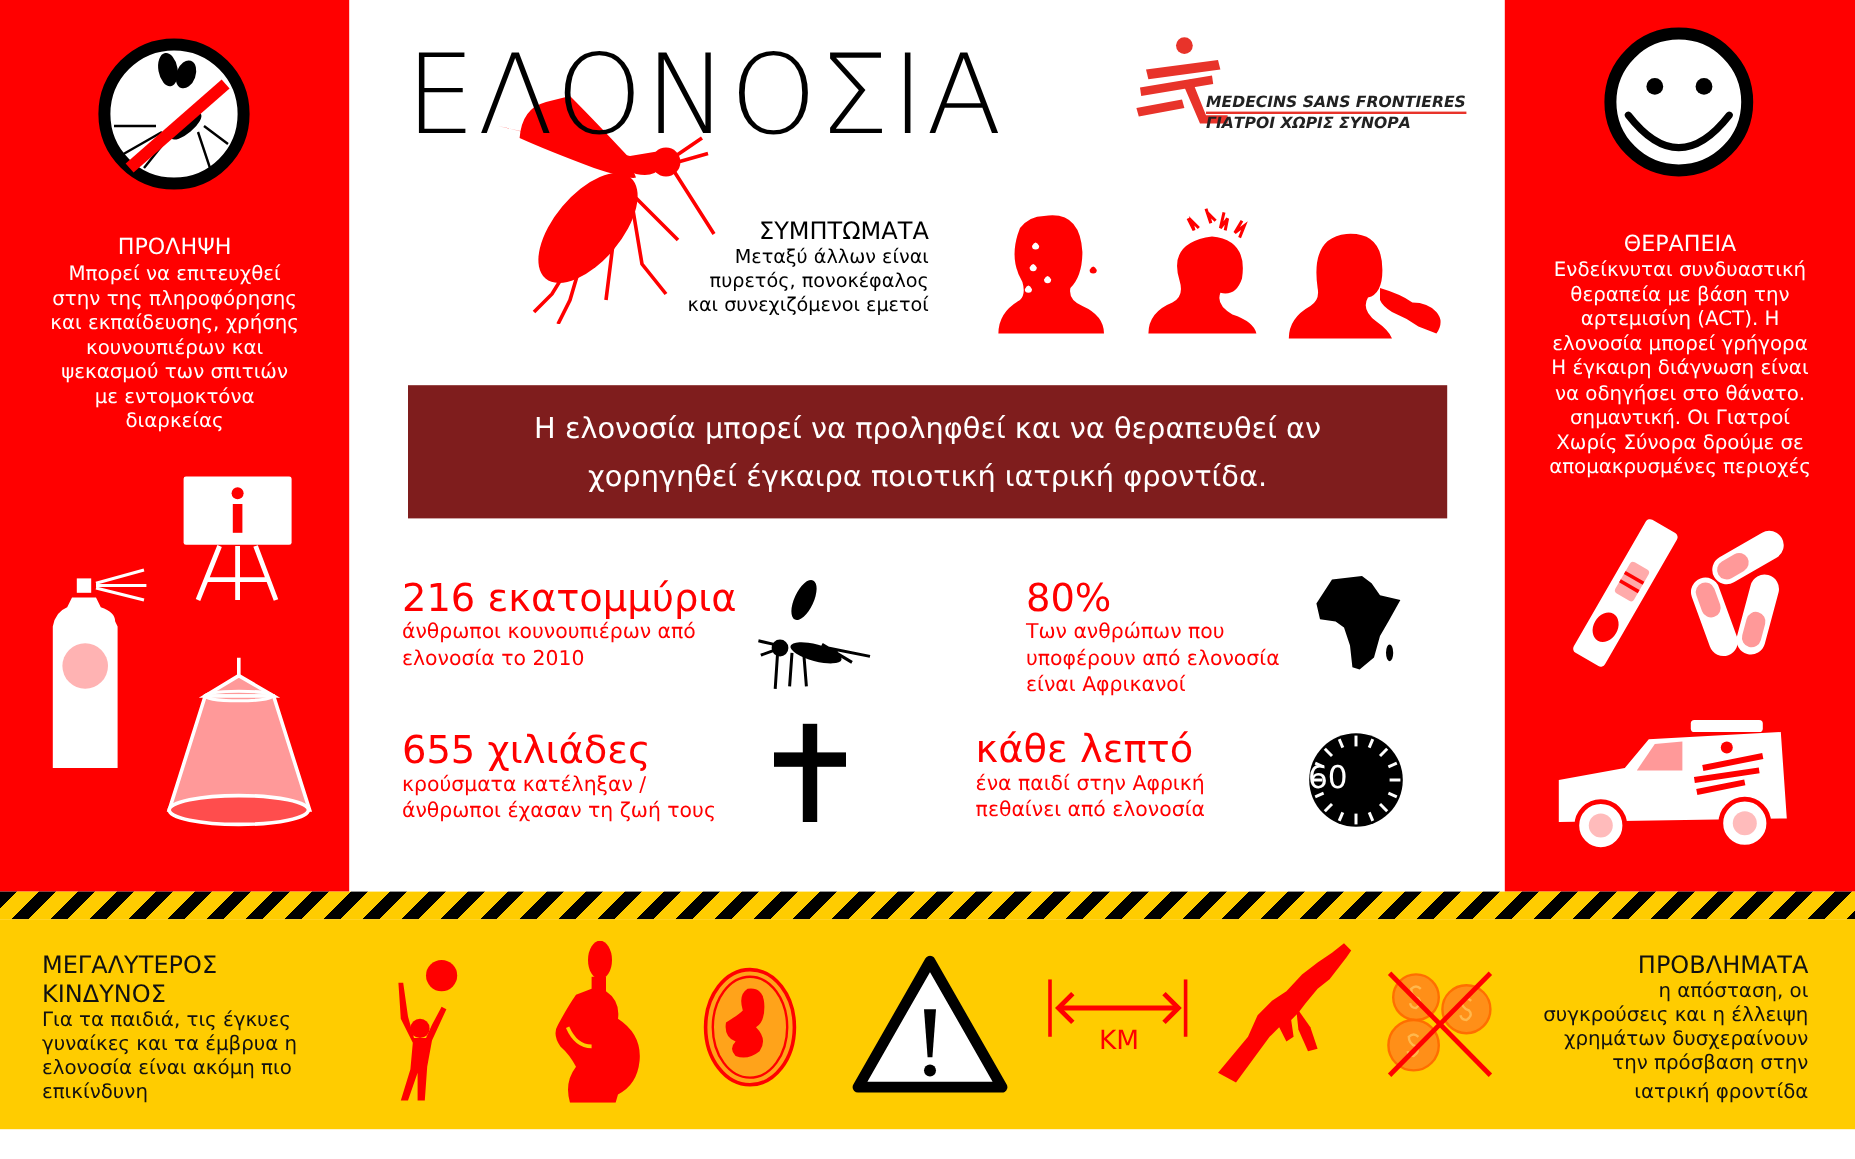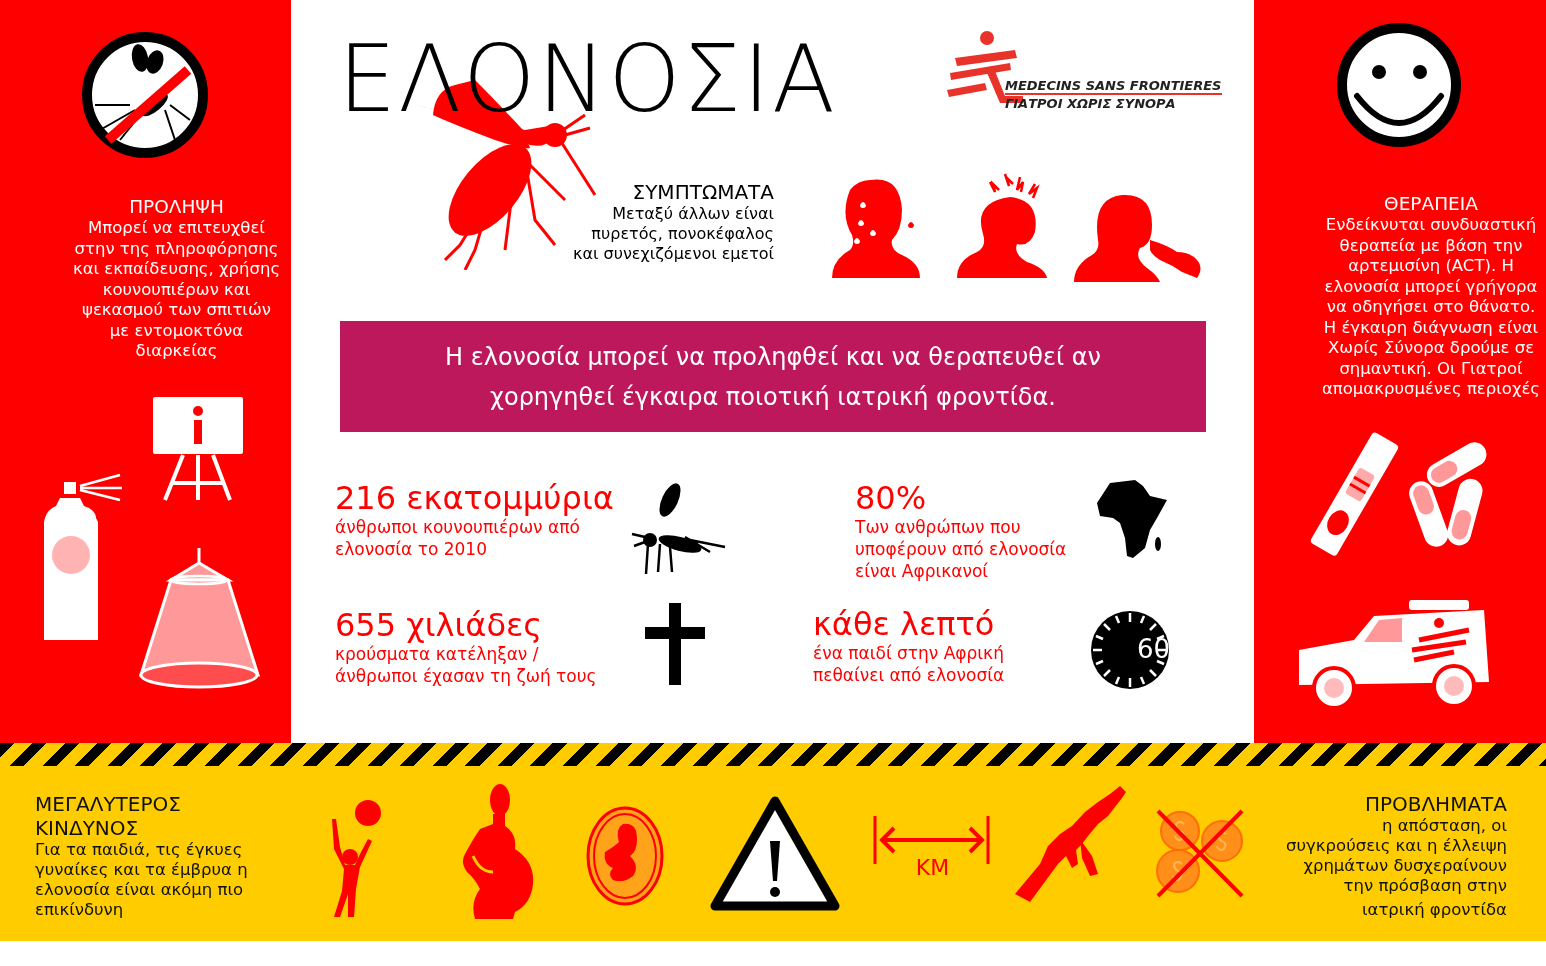--- a/index.html
+++ b/index.html
@@ -1,31 +1,31 @@
 <!DOCTYPE html>
 <html><head>
 <meta charset="utf-8">
 <style>
   html, body { margin: 0; padding: 0; background: #ffffff; }
   body { width: 1546px; height: 966px; position: relative; overflow: hidden; font-family: "DejaVu Sans", sans-serif; }
   .abs { position: absolute; }
   .red-col { background: #ff0000; top: 0; height: 743px; }
   #left-col { left: 0; width: 291px; }
   #right-col { left: 1254px; width: 292px; }
-  .side-text { color: #ffffff; text-align: center; font-size: 16.5px; line-height: 20.5px; margin-left: 31px; }
+  .side-text { color: #ffffff; text-align: center; font-size: 16.5px; line-height: 20.5px; }
   .side-title { font-size: 18.5px; line-height: 22px; }
   #stripes { left: 0; top: 743px; width: 1546px; height: 23px;
     background: repeating-linear-gradient(135deg, #000 0 10px, #ffcc00 10px 23px); }
   #yellow { left: 0; top: 766px; width: 1546px; height: 175px; background: #ffcc00; }
   .yellow-text { color: #111; font-size: 16.5px; line-height: 20px; }
   .yellow-title { font-size: 20px; line-height: 24px; }
   #title { left: 338px; top: 30px; font-size: 92px; line-height: 100px; color: #000; letter-spacing: 2px; font-family: "DejaVu Sans", sans-serif; font-weight: 300; }
   #symptoms { right: 772px; top: 180px; text-align: right; color: #000; font-size: 16px; line-height: 20px; }
   #symptoms .t { font-size: 20px; line-height: 24px; }
-  #banner { left: 340px; top: 321px; width: 866px; height: 111px; background: #be185d; color: #fff;
+  #banner { left: 340px; top: 321px; width: 866px; height: 111px; background: #7f1d1d; color: #fff;
     text-align: center; font-size: 24px; line-height: 40px; display: flex; align-items: center; justify-content: center; flex-direction: column; }
   .stat { color: #ff0000; }
   .stat .big { font-size: 32px; line-height: 36px; }
   .stat .small { font-size: 17px; line-height: 22px; }
   svg { display: block; }
 </style>
 </head>
 <body>
 
 <div id="left-col" class="abs red-col">
@@ -88,24 +88,24 @@
       <circle cx="86" cy="52" r="7" fill="#000"></circle>
       <path d="M23 76 Q65 130 107 76" stroke="#000" stroke-width="6" fill="none" stroke-linecap="round"></path>
     </svg>
   </div>
   <div class="abs side-text" style="left:0;top:193px;width:292px;">
     <div class="side-title">ΘΕΡΑΠΕΙΑ</div>
     <div>Ενδείκνυται συνδυαστική</div>
     <div>θεραπεία με βάση την</div>
     <div>αρτεμισίνη (ACT). Η</div>
     <div>ελονοσία μπορεί γρήγορα</div>
+    <div>Η έγκαιρη διάγνωση είναι</div>
     <div>να οδηγήσει στο θάνατο.</div>
-    <div>Η έγκαιρη διάγνωση είναι</div>
+    <div>σημαντική. Οι Γιατροί</div>
     <div>Χωρίς Σύνορα δρούμε σε</div>
-    <div>σημαντική. Οι Γιατροί</div>
     <div>απομακρυσμένες περιοχές</div>
   </div>
 
   <div class="abs" style="left:45px;top:430px;">
     <svg width="110" height="130" viewBox="0 0 110 130">
       <g transform="rotate(30 55 65)">
         <rect x="40" y="0" width="30" height="128" rx="4" fill="#fff"></rect>
         <rect x="46" y="38" width="18" height="30" rx="3" fill="#ffaaaa"></rect>
         <rect x="46" y="48" width="18" height="3" fill="#ff0000"></rect>
         <rect x="46" y="56" width="18" height="3" fill="#ff0000"></rect>
@@ -262,21 +262,21 @@
       <line x1="26" y1="6" x2="29" y2="13"></line>
         <line x1="54" y1="6" x2="51" y2="13"></line>
       <line x1="6" y1="26" x2="13" y2="29"></line>
         <line x1="74" y1="26" x2="67" y2="29"></line>
       <line x1="6" y1="54" x2="13" y2="51"></line>
         <line x1="74" y1="54" x2="67" y2="51"></line>
       <line x1="26" y1="74" x2="29" y2="67"></line>
         <line x1="54" y1="74" x2="51" y2="67"></line>
     </g>
   </svg>
-  <div class="abs" style="left:0;top:22px;width:80px;text-align:right;color:#fff;font-size:26px;line-height:34px;">60</div>
+  <div class="abs" style="left:0;top:22px;width:80px;text-align:left;color:#fff;font-size:26px;line-height:34px;">60</div>
 </div>
 
 <div id="stripes" class="abs"></div>
 <div id="yellow" class="abs">
   <div class="abs yellow-text" style="left:35px;top:26px;">
     <div class="yellow-title">ΜΕΓΑΛΥΤΕΡΟΣ</div>
     <div class="yellow-title">ΚΙΝΔΥΝΟΣ</div>
     <div>Για τα παιδιά, τις έγκυες</div>
     <div>γυναίκες και τα έμβρυα η</div>
     <div>ελονοσία είναι ακόμη πιο</div>

